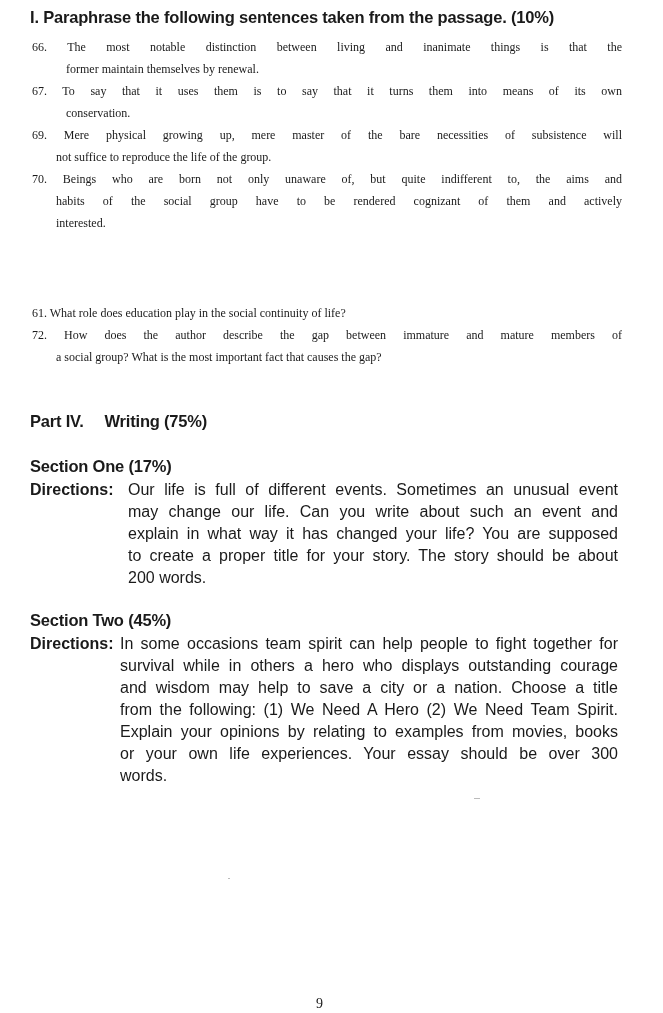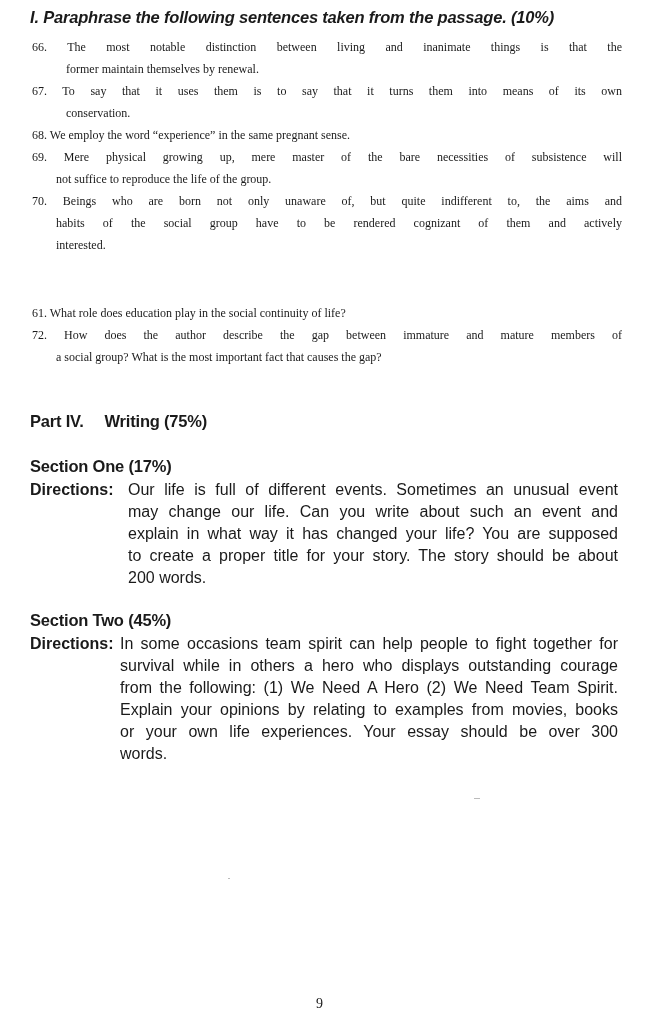--- a/index.html
+++ b/index.html
@@ -11,39 +11,35 @@
     .directions { position: absolute; left: 30px; width: 588px; }
     .dir-label { font-weight: bold; position: absolute; left: 0; top: 0; }
     .pagenum { position: absolute; left: 316px; top: 996px; font-family: "Liberation Serif", serif; font-size: 14px; }
     .speck { position: absolute; width: 2px; height: 1px; background: #bbb; }
   </style>
 </head>
 <body>
 
 <div class="page">
 
-  <div class="sans-h" style="top:8px;font-style:italic;">I. Paraphrase the following sentences taken from the passage. (10%)</div>
+  <div class="sans-h" style="top:8px;">I. Paraphrase the following sentences taken from the passage. (10%)</div>
 
   <div class="serif" style="position:absolute; left:32px; top:36px; width:590px;">
     <div style="text-align:justify; text-align-last:justify;">
       <span>66.</span>
       <span>The most notable distinction between living and inanimate things is that the</span>
     </div>
     <div style="padding-left:34px;">former maintain themselves by renewal.</div>
 
     <div style="text-align:justify; text-align-last:justify;">
       <span>67.</span>
       <span>To say that it uses them is to say that it turns them into means of its own</span>
     </div>
     <div style="padding-left:34px;">conservation.</div>
 
-    <div>
-      <span>68.</span>
-      <span>We employ the word “experience” in the same pregnant sense.</span>
-    </div>
 
     <div style="text-align:justify; text-align-last:justify;">
       <span>69.</span>
       <span>Mere physical growing up, mere master of the bare necessities of subsistence will</span>
     </div>
     <div style="padding-left:24px;">not suffice to reproduce the life of the group.</div>
 
     <div style="text-align:justify; text-align-last:justify;">
       <span>70.</span>
       <span>Beings who are born not only unaware of, but quite indifferent to, the aims and</span>
@@ -81,20 +77,21 @@
     <div style="padding-left:98px; text-align:justify; text-align-last:justify;">to create a proper title for your story. The story should be about</div>
     <div style="padding-left:98px;">200 words.</div>
   </div>
 
   <div class="sans-h" style="top:611px;text-align:center;">Section Two (45%)</div>
 
   <div class="directions sans-body" style="top:633px;">
     <span class="dir-label">Directions:</span>
     <div style="padding-left:90px; text-align:justify; text-align-last:justify;">In some occasions team spirit can help people to fight together for</div>
     <div style="padding-left:90px; text-align:justify; text-align-last:justify;">survival while in others a hero who displays outstanding courage</div>
+    <div style="padding-left:90px; text-align:justify; text-align-last:justify;">and wisdom may help to save a city or a nation. Choose a title</div>
     <div style="padding-left:90px; text-align:justify; text-align-last:justify;">from the following: (1) We Need A Hero (2) We Need Team Spirit.</div>
     <div style="padding-left:90px; text-align:justify; text-align-last:justify;">Explain your opinions by relating to examples from movies, books</div>
     <div style="padding-left:90px; text-align:justify; text-align-last:justify;">or your own life experiences. Your essay should be over 300</div>
     <div style="padding-left:90px;">words.</div>
   </div>
 
   <div class="speck" style="left:474px; top:798px; width:6px;"></div>
   <div class="speck" style="left:228px; top:878px;"></div>
 
   <div class="pagenum">9</div>

